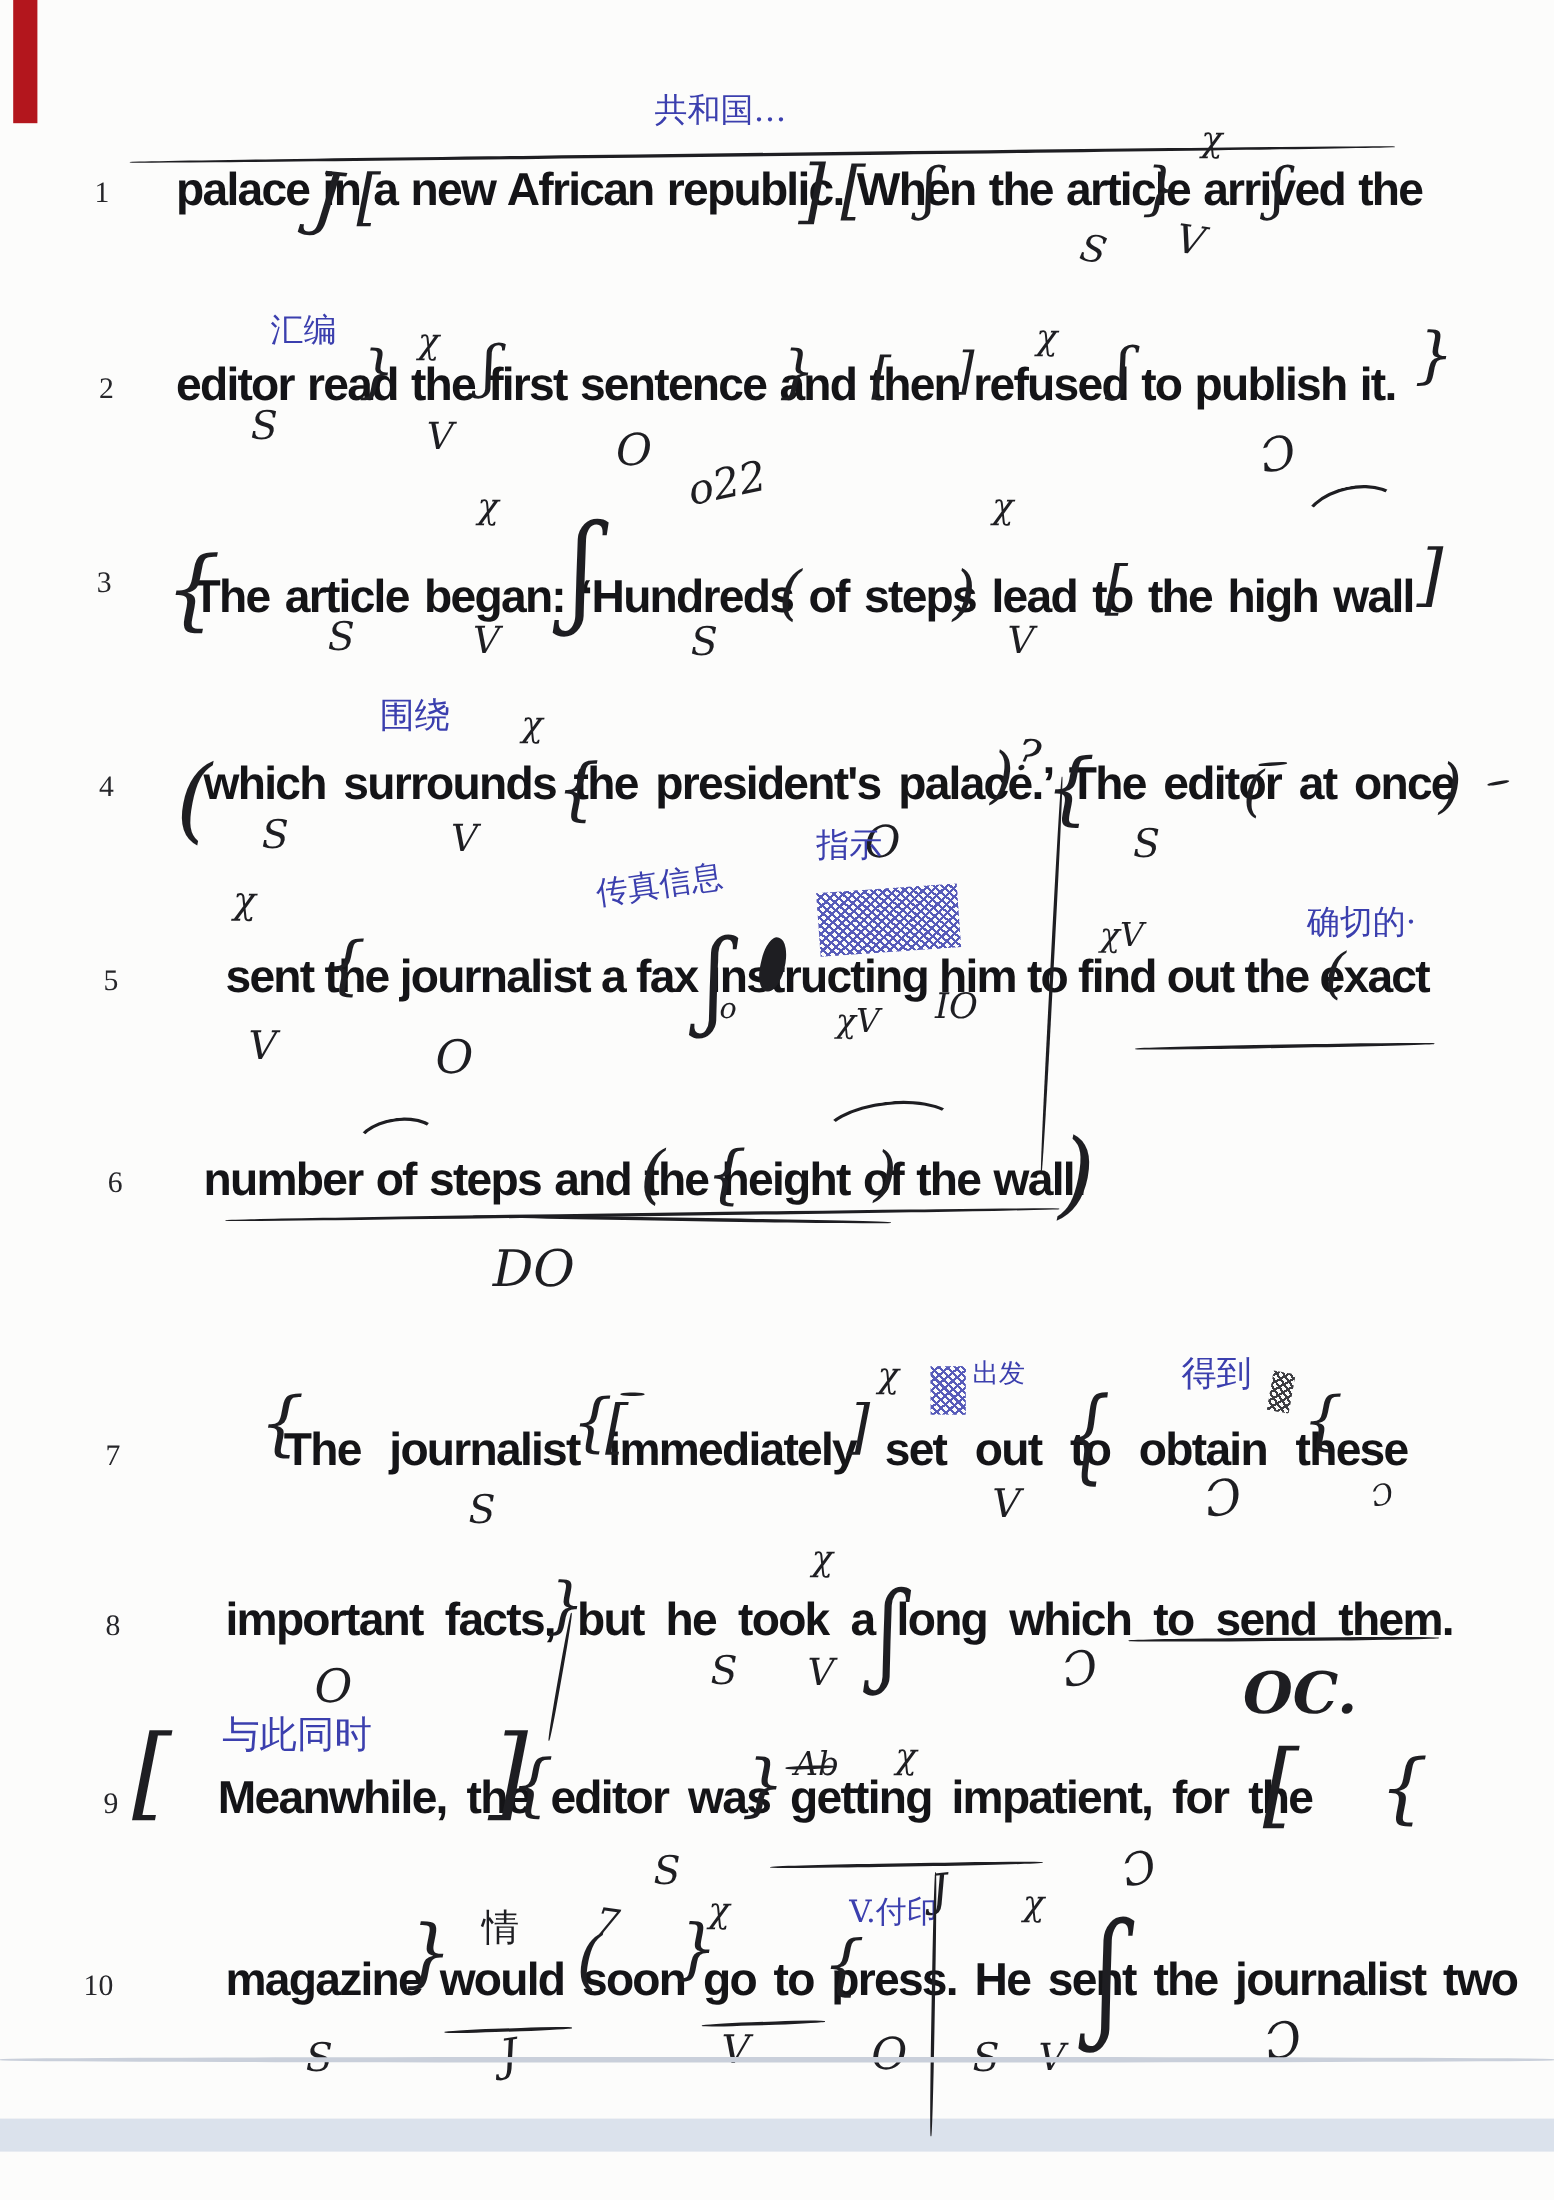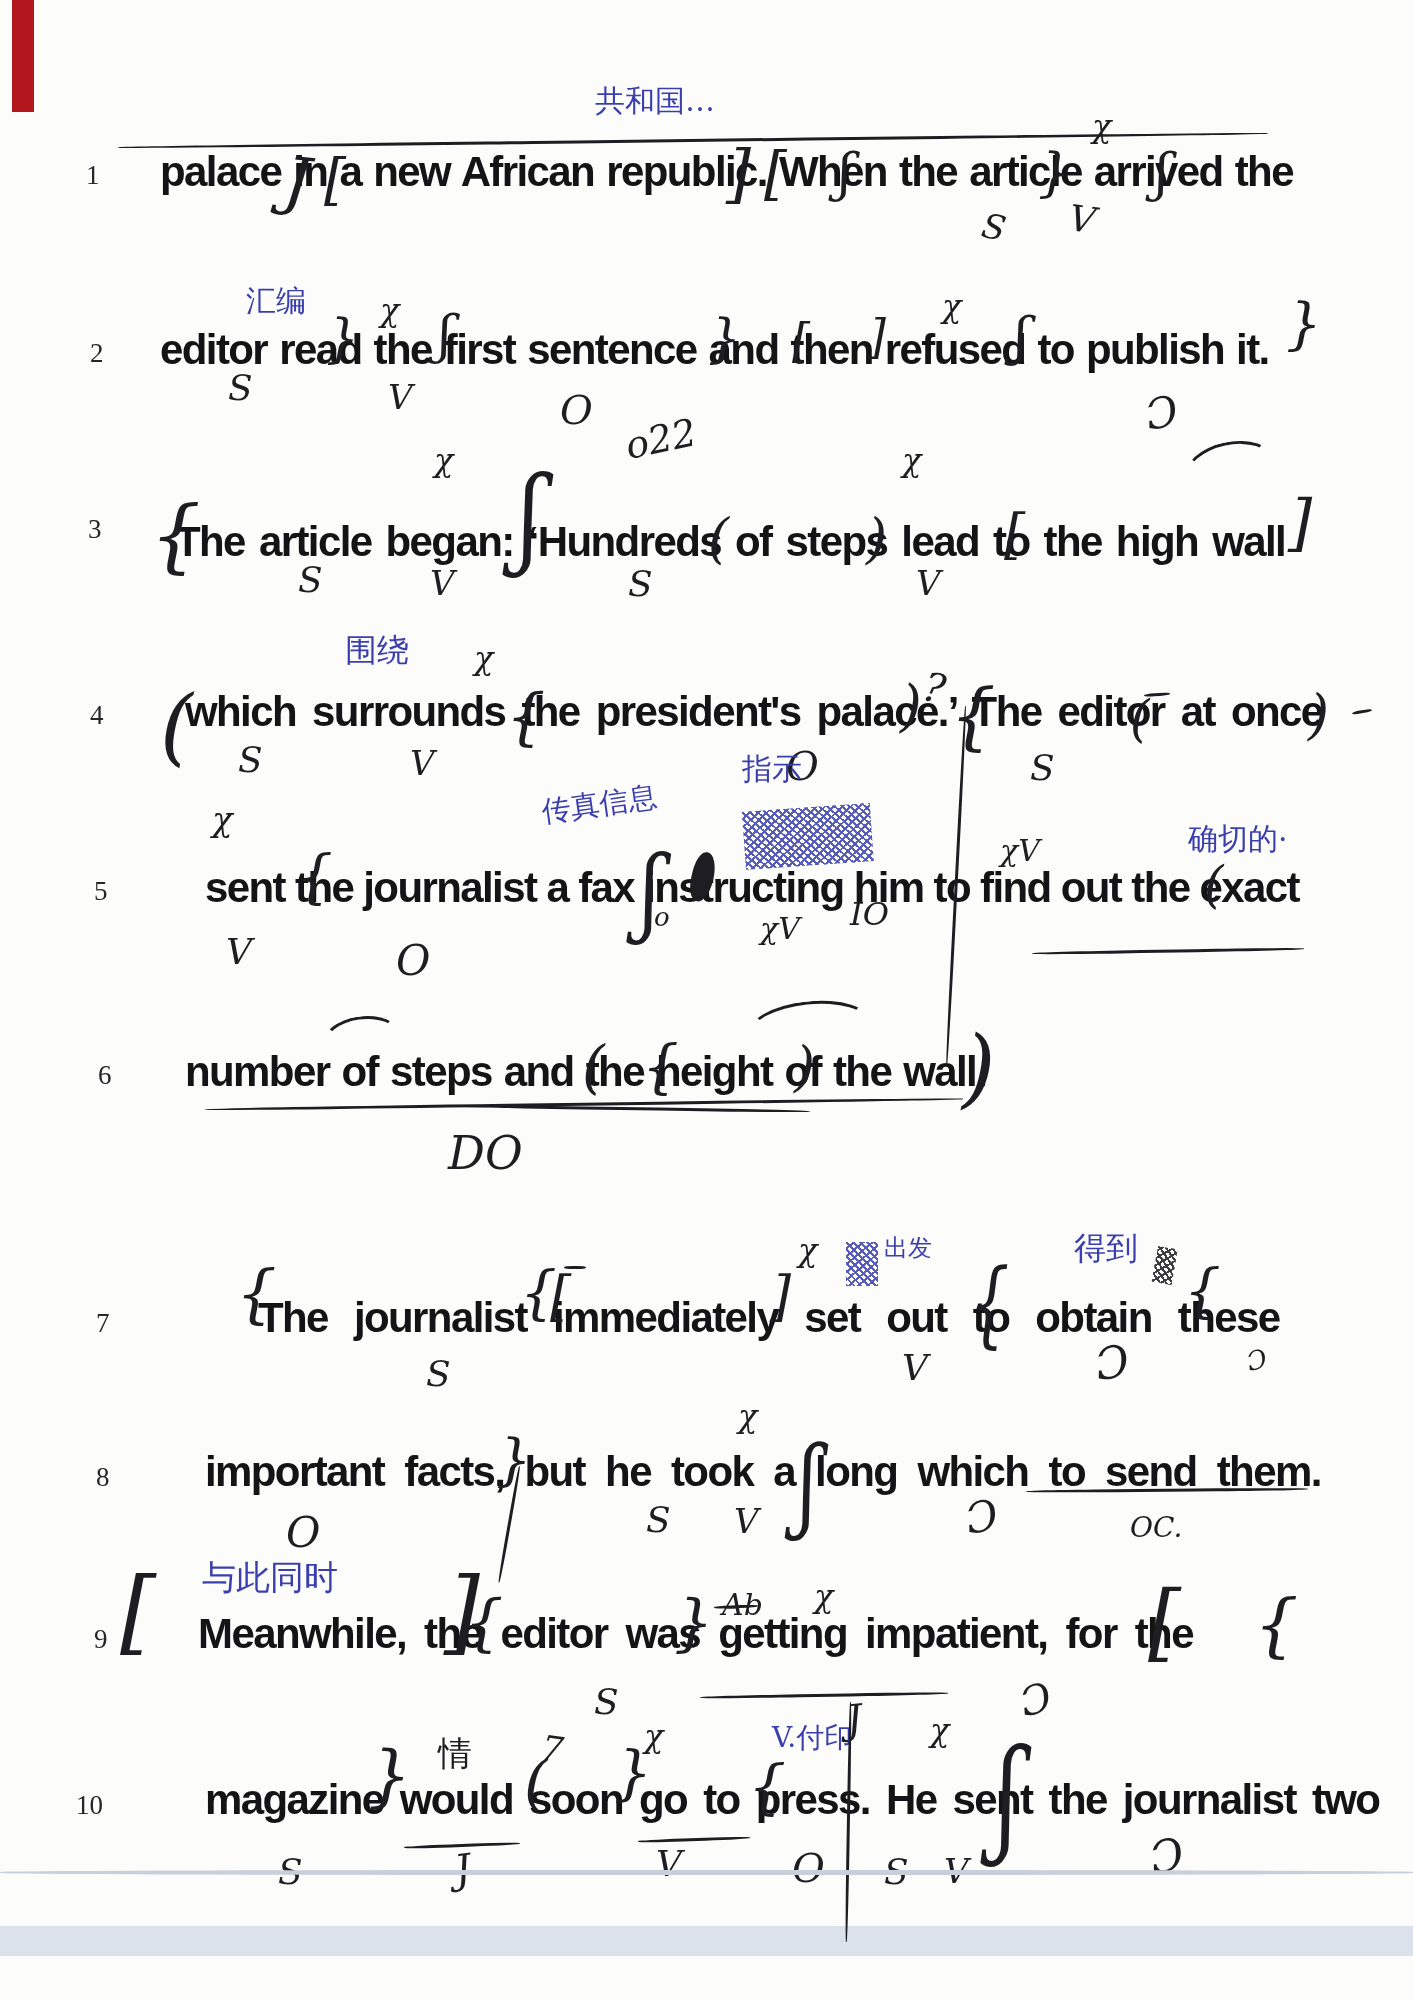--- a/index.html
+++ b/index.html
@@ -144,21 +144,21 @@
       <div class="mk" style="left: 1244px; top: 1350px; font-size: 26px; color: rgb(30, 30, 34); transform: rotate(-15deg) scale(1, 1);">Ɔ</div>
       <div class="mk" style="left: 286px; top: 1512px; font-size: 42px; color: rgb(30, 30, 34); transform: rotate(0deg) scale(1, 1);">O</div>
       <div class="mk" style="left: 496px; top: 1432px; font-size: 56px; color: rgb(30, 30, 34); transform: rotate(0deg) scale(1, 1);">}</div>
       <div class="vl" style="left: 518px; top: 1466px; width: 3px; height: 118px; background: rgb(30, 30, 34); transform: rotate(10deg) scale(1, 1);"></div>
       <div class="mk" style="left: 646px; top: 1502px; font-size: 36px; color: rgb(30, 30, 34); transform: rotate(0deg) scale(1, 1);">S</div>
       <div class="mk" style="left: 738px; top: 1400px; font-size: 32px; color: rgb(30, 30, 34); transform: rotate(0deg) scale(1, 1);">χ</div>
       <div class="mk" style="left: 734px; top: 1504px; font-size: 34px; color: rgb(30, 30, 34); transform: rotate(0deg) scale(1, 1);">V</div>
       <div class="mk" style="left: 798px; top: 1434px; font-size: 72px; color: rgb(30, 30, 34); transform: rotate(0deg) scale(1, 1.4);">ʃ</div>
       <div class="mk" style="left: 962px; top: 1500px; font-size: 42px; color: rgb(30, 30, 34); transform: rotate(-12deg) scale(1, 1);">Ɔ</div>
       <div class="hl" style="left: 1026px; top: 1490px; width: 282px; height: 3px; background: rgb(30, 30, 34); transform: rotate(-0.5deg) scale(1, 1);"></div>
-      <div class="mk" style="left: 1130px; top: 1514px; font-size: 28px; color: rgb(30, 30, 34); transform: rotate(0deg) scale(1, 1);">OC.</div>
+      <div class="mk" style="left: 1130px; top: 1514px; font-size: 52px; color: rgb(30, 30, 34); transform: rotate(0deg) scale(1, 1); font-weight: bold;">OC.</div>
       <div class="mk" style="left: 120px; top: 1566px; font-size: 92px; color: rgb(30, 30, 34); transform: rotate(0deg) scale(1, 1);">[</div>
       <div class="mk zh" style="left: 202px; top: 1560px; font-size: 34px; color: rgb(59, 63, 174); transform: rotate(0deg) scale(1, 1);">与此同时</div>
       <div class="mk" style="left: 444px; top: 1566px; font-size: 92px; color: rgb(30, 30, 34); transform: rotate(0deg) scale(1, 1);">]</div>
       <div class="mk" style="left: 464px; top: 1592px; font-size: 62px; color: rgb(30, 30, 34); transform: rotate(0deg) scale(1, 1);">{</div>
       <div class="mk" style="left: 594px; top: 1684px; font-size: 36px; color: rgb(30, 30, 34); transform: rotate(0deg) scale(1, 1);">S</div>
       <div class="mk" style="left: 674px; top: 1592px; font-size: 62px; color: rgb(30, 30, 34); transform: rotate(0deg) scale(1, 1);">}</div>
       <div class="mk" style="left: 722px; top: 1590px; font-size: 30px; color: rgb(30, 30, 34); transform: rotate(0deg) scale(1, 1);">Ab</div>
       <div class="hl" style="left: 714px; top: 1606px; width: 44px; height: 3px; background: rgb(30, 30, 34); transform: rotate(-2deg) scale(1, 1);"></div>
       <div class="mk" style="left: 814px; top: 1580px; font-size: 32px; color: rgb(30, 30, 34); transform: rotate(0deg) scale(1, 1);">χ</div>
       <div class="hl" style="left: 700px; top: 1696px; width: 248px; height: 3px; background: rgb(30, 30, 34); transform: rotate(-1deg) scale(1, 1);"></div>

